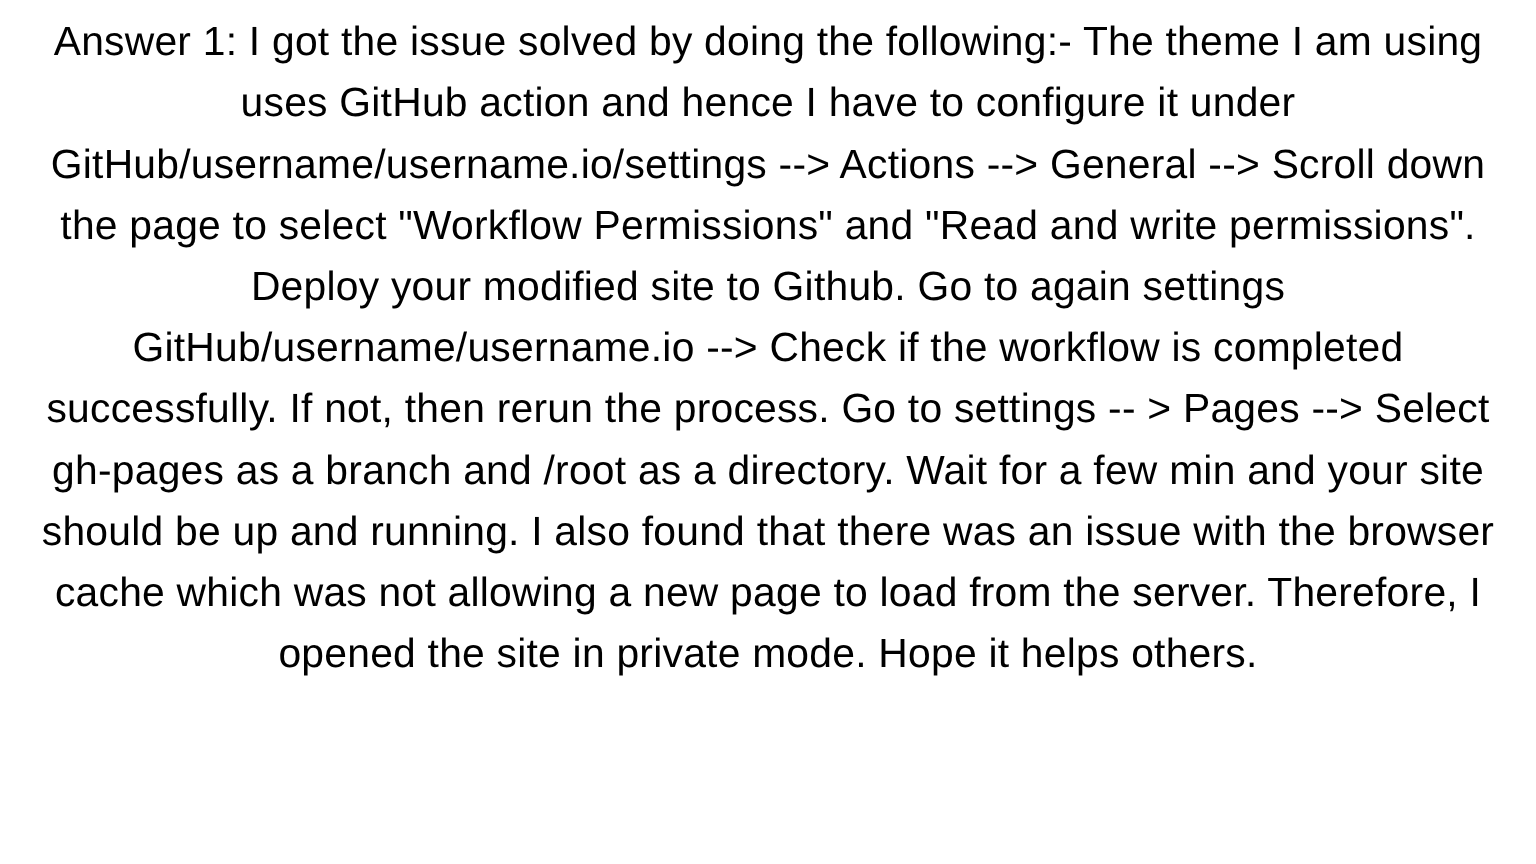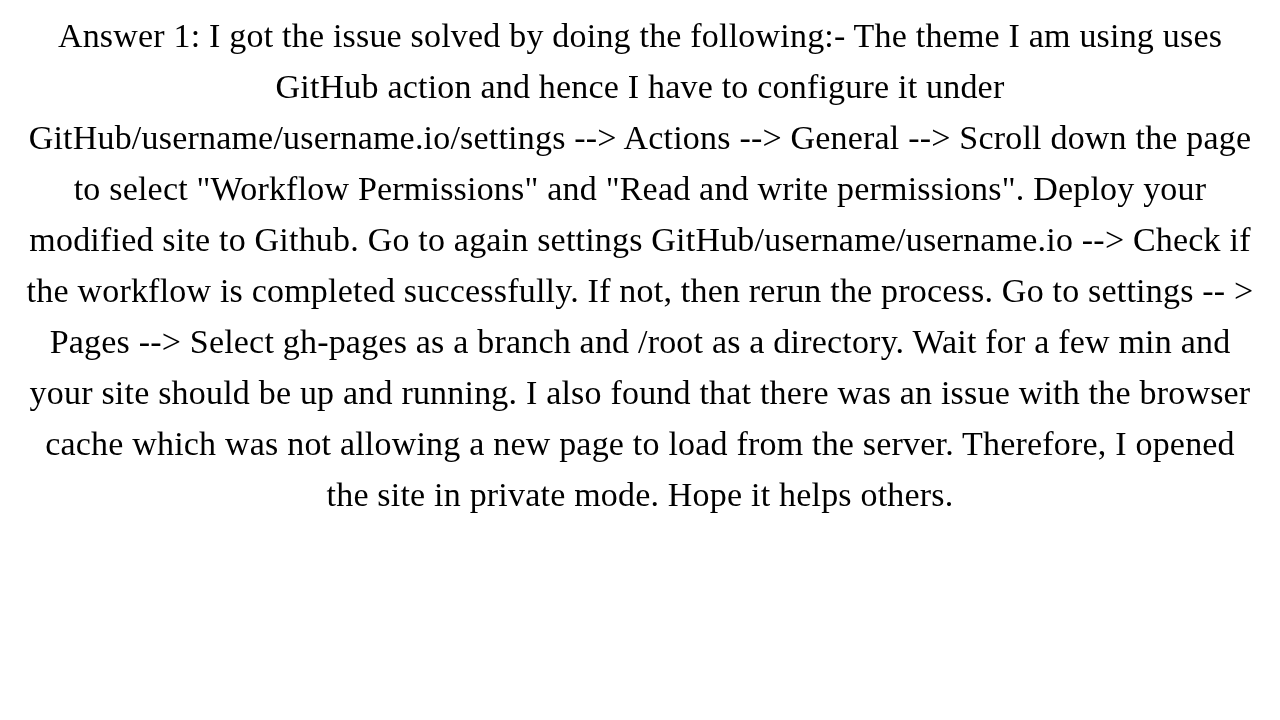--- a/index.html
+++ b/index.html
@@ -1,19 +1,18 @@
 <!DOCTYPE html>
 <html><head>
   <meta charset="utf-8">
   <style>
     * {
       margin: 0;
       padding: 0;
       box-sizing: border-box;
-      font-family: Liberation Serif, serif;
     }
     html, body {
       width: 1280px;
       height: 720px;
       overflow: hidden;
     }
     body {
       background: #ffffff;
       font-family: Arial, Helvetica, sans-serif;
       display: flex;

